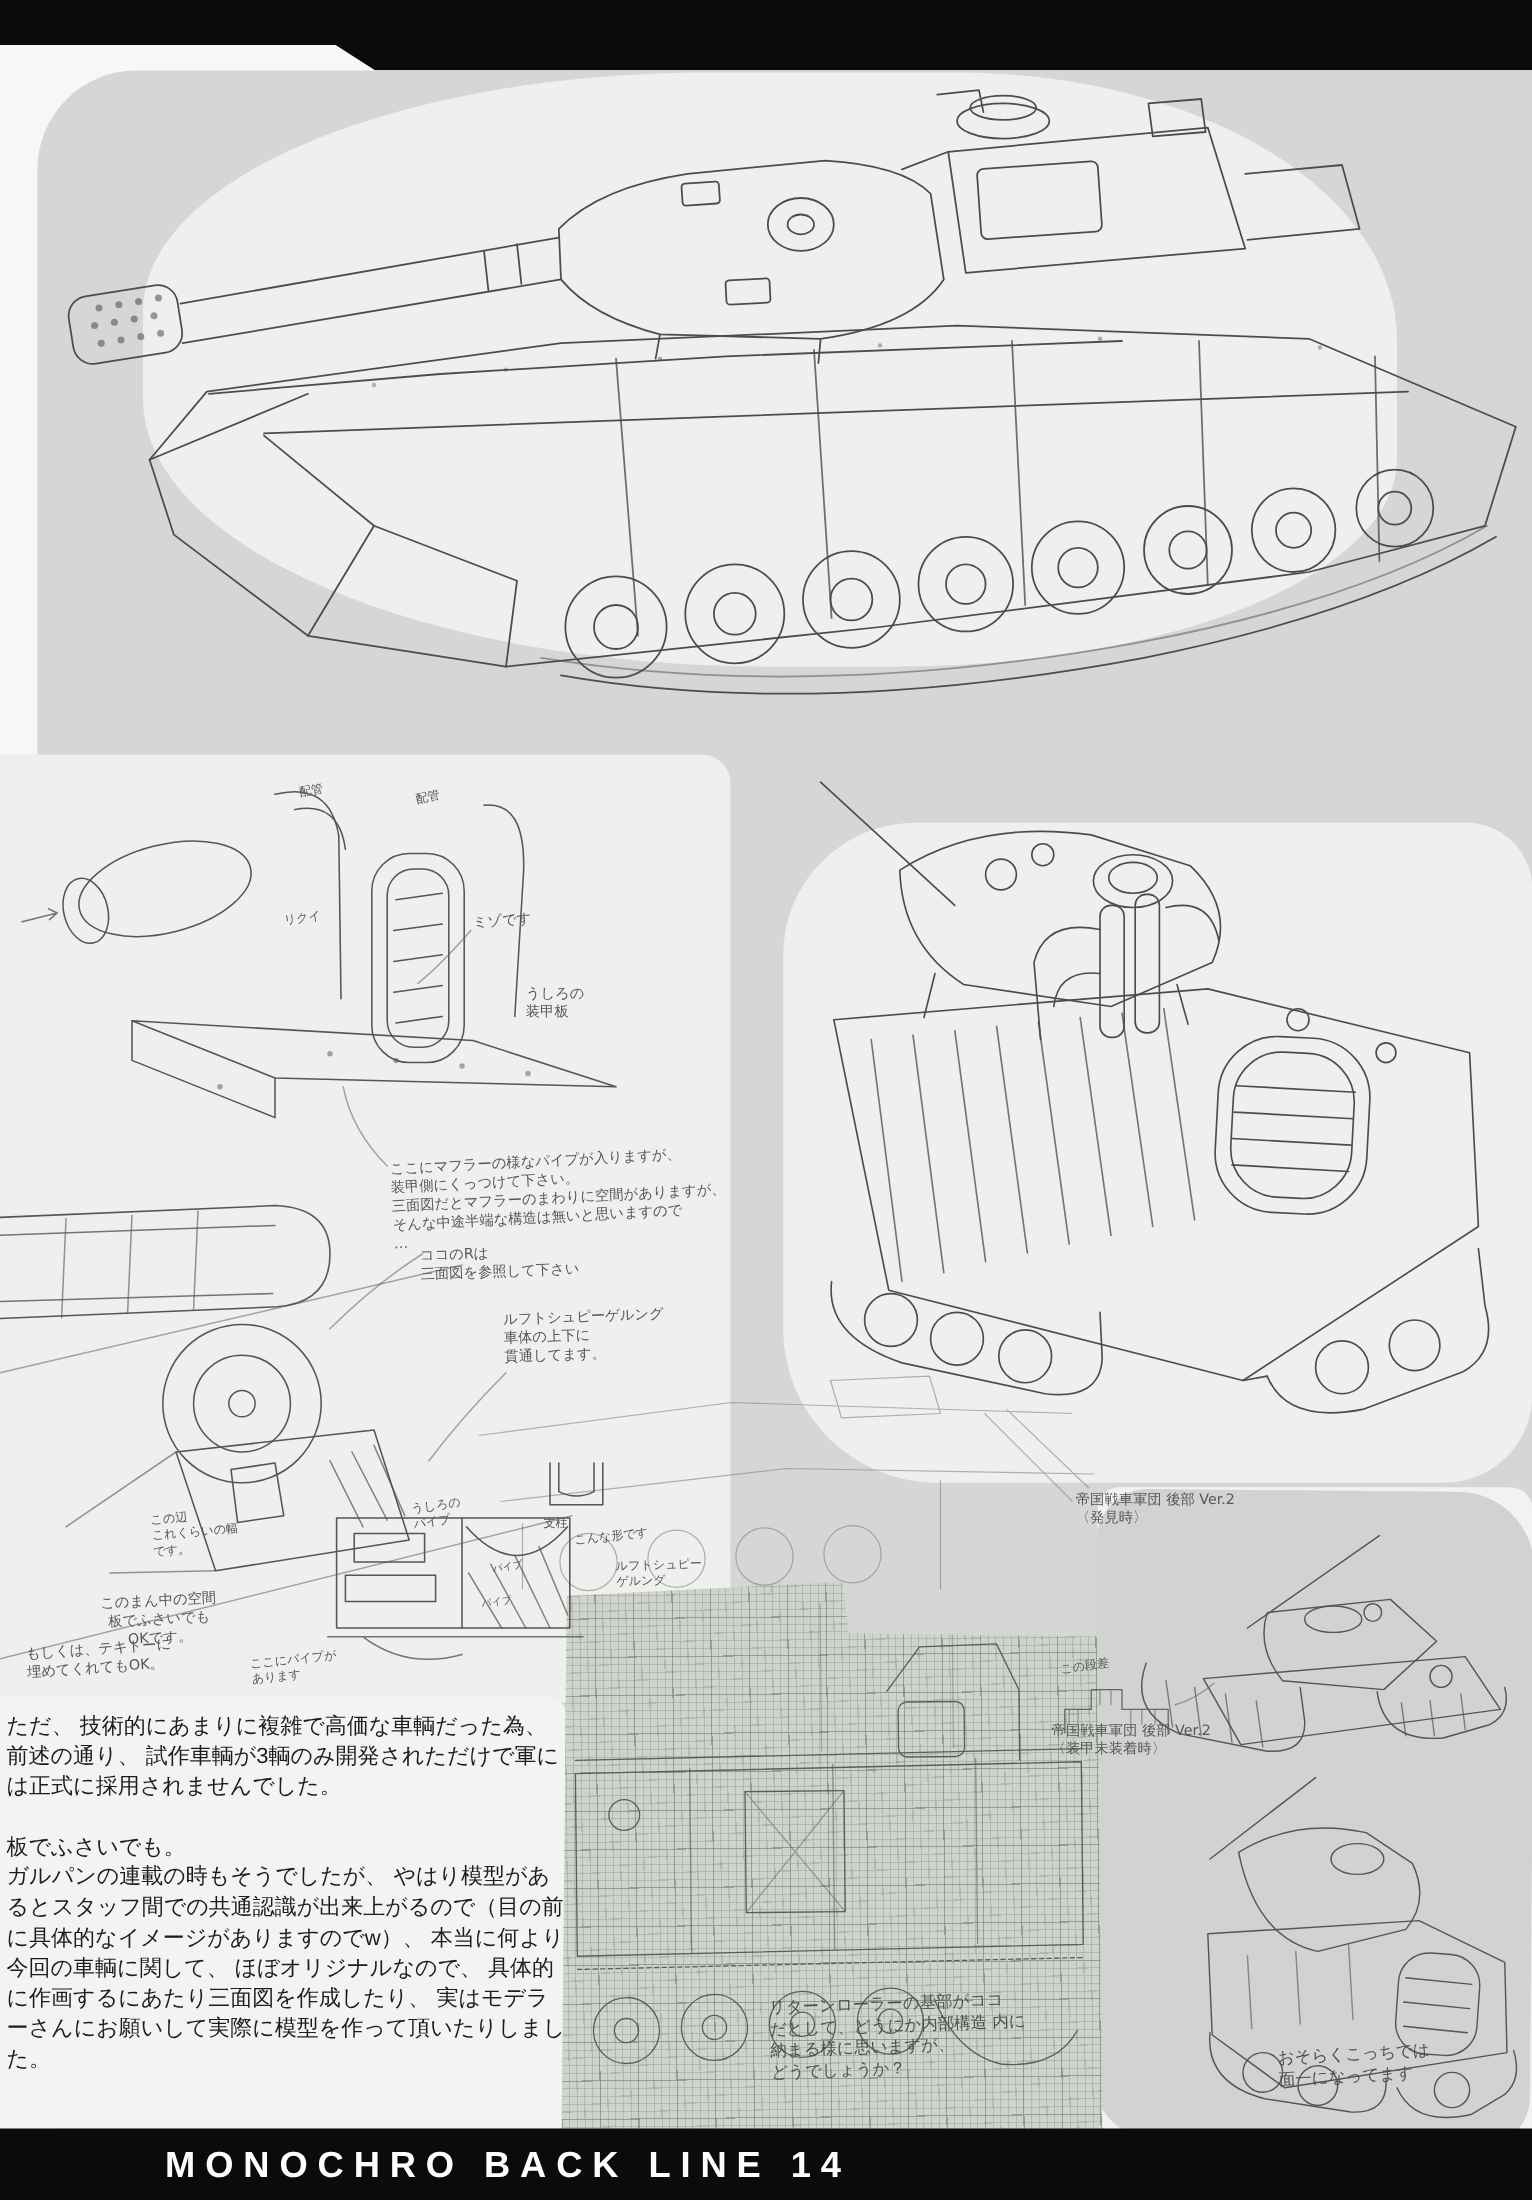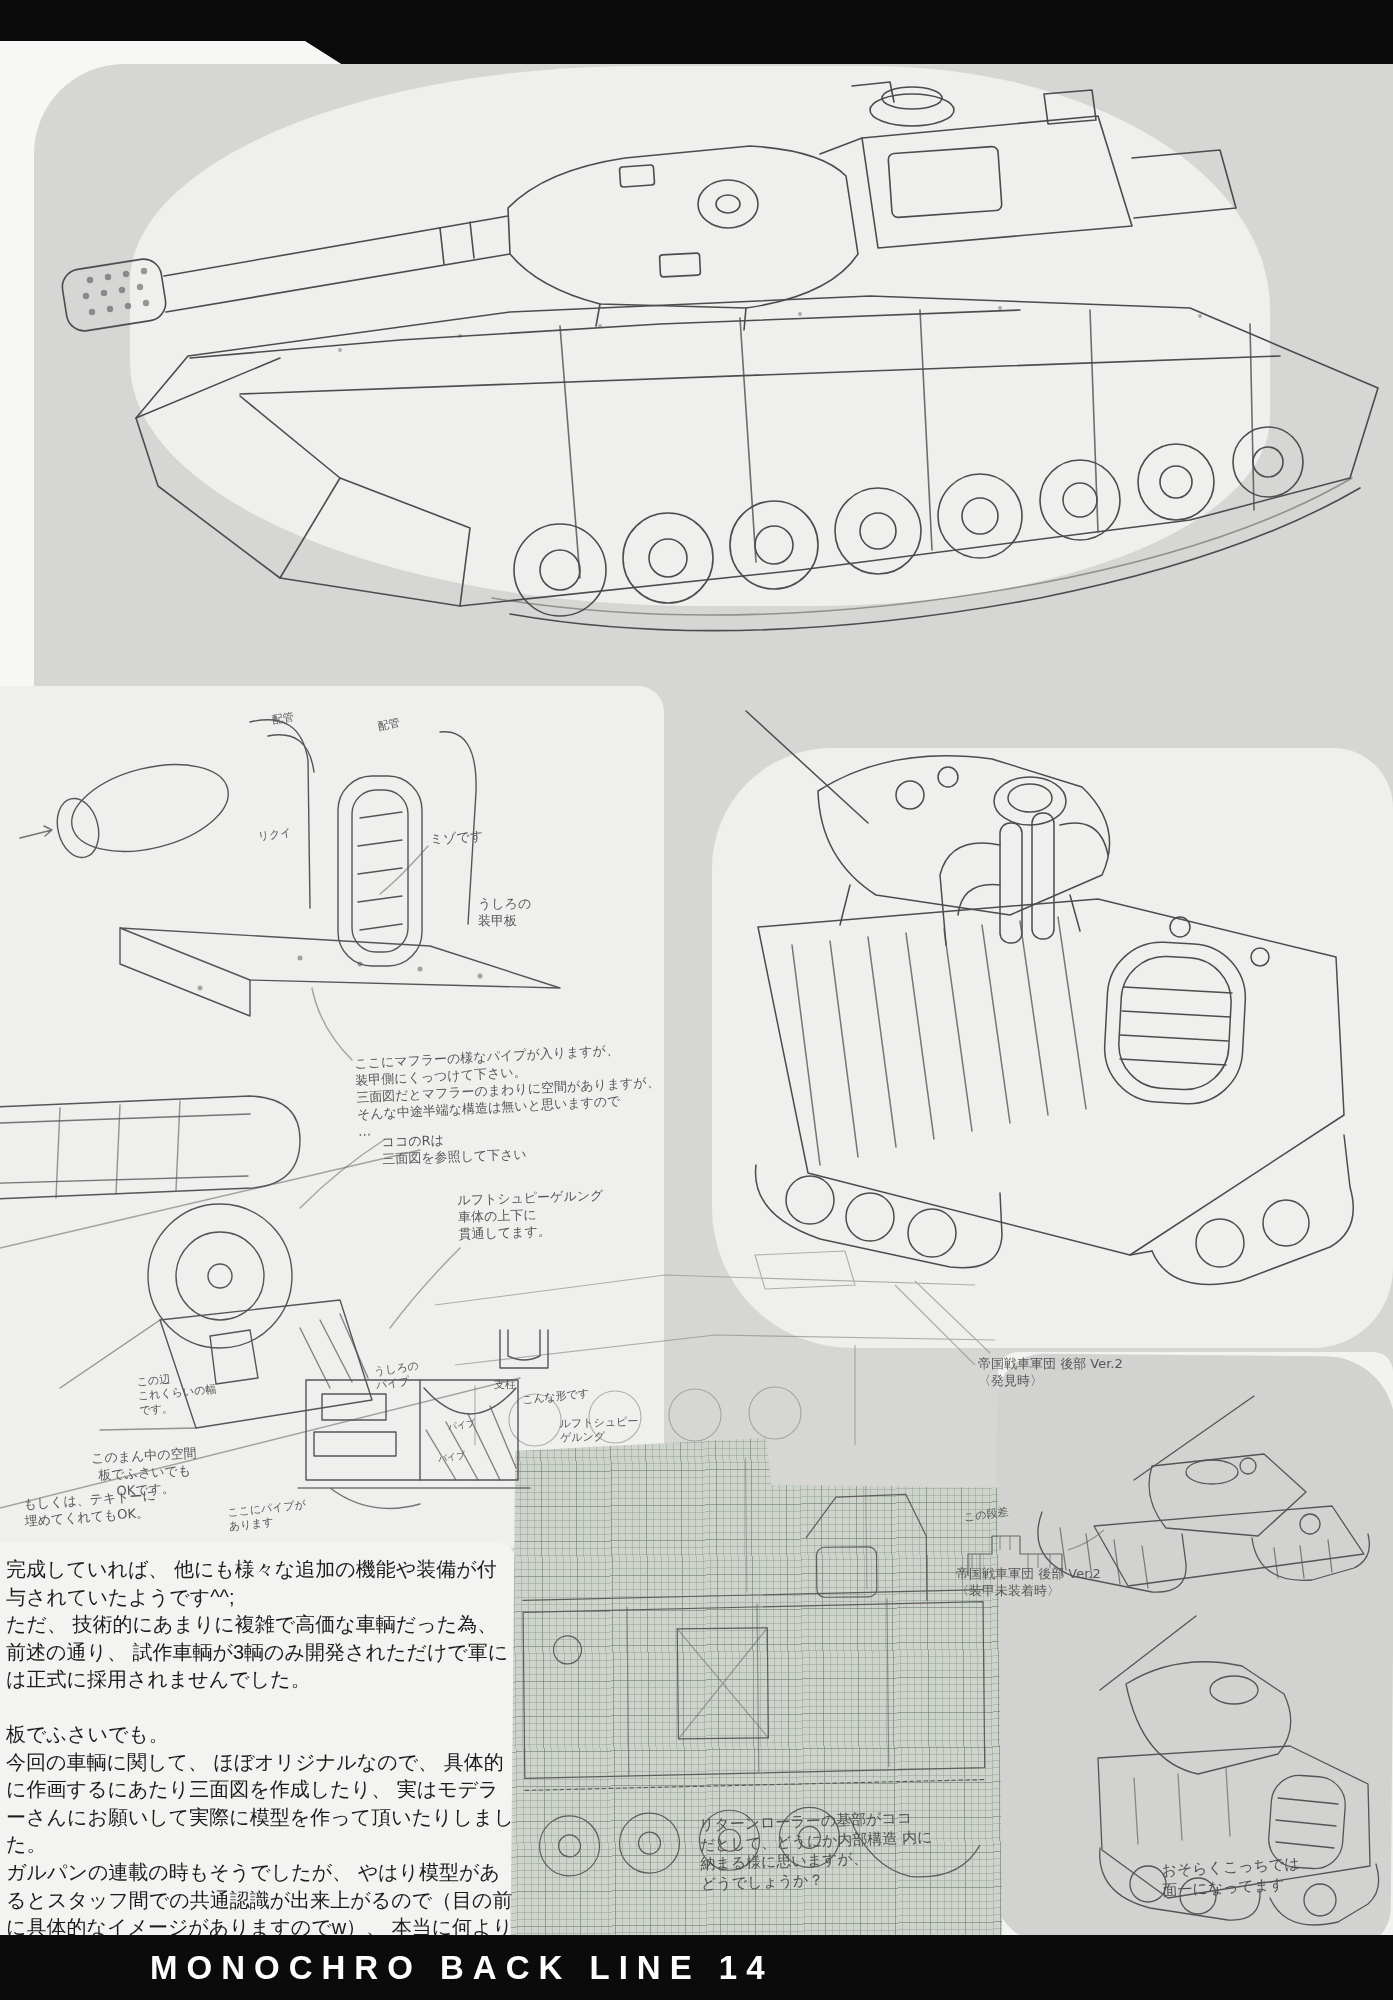--- a/index.html
+++ b/index.html
@@ -280,25 +280,24 @@
   <svg class="abs" style="left:958px;top:1524px;" width="150" height="70" viewBox="0 0 150 70">
     <g fill="none" stroke="#666" stroke-width="1.2" stroke-linejoin="round">
       <path d="M10 52 L10 30 L34 30 L34 12 L62 12 L62 30 L104 30 L104 52"></path>
       <path d="M14 30 L14 44 M22 30 L22 44 M42 12 L42 26 M52 12 L52 26 M70 30 L70 44 M80 30 L80 44 M92 30 L92 44" opacity=".6"></path>
       <path d="M110 26 Q130 20 146 6" opacity=".6"></path>
     </g>
   </svg>
 
 
   <div class="abs typeset" id="body-text">
-    <p>完成していれば、 他にも様々な追加の機能や装備が付与されていたようです^^;</p>
     <p>ただ、 技術的にあまりに複雑で高価な車輌だった為、 前述の通り、 試作車輌が3輌のみ開発されただけで軍には正式に採用されませんでした。</p>
     <p class="gap">板でふさいでも。</p>
+    <p>ガルパンの連載の時もそうでしたが、 やはり模型があるとスタッフ間での共通認識が出来上がるので（目の前に具体的なイメージがありますのでw）、 本当に何より</p>
     <p>今回の車輌に関して、 ほぼオリジナルなので、 具体的に作画するにあたり三面図を作成したり、 実はモデラーさんにお願いして実際に模型を作って頂いたりしました。</p>
-    <p>ガルパンの連載の時もそうでしたが、 やはり模型があるとスタッフ間での共通認識が出来上がるので（目の前に具体的なイメージがありますのでw）、 本当に何より</p>
   </div>
 
   <div class="abs hand sm" style="left:272px;top:712px;transform:rotate(-10deg);">配管</div>
   <div class="abs hand sm" style="left:378px;top:718px;transform:rotate(-12deg);">配管</div>
   <div class="abs hand sm" style="left:258px;top:828px;transform:rotate(-8deg);">リクイ</div>
   <div class="abs hand md" style="left:430px;top:830px;transform:rotate(-4deg);">ミゾです</div>
   <div class="abs hand md" style="left:478px;top:896px;">うしろの
 装甲板</div>
   <div class="abs hand md" style="left:356px;top:1048px;transform:rotate(-3deg);">ここにマフラーの様なパイプが入りますが、
 装甲側にくっつけて下さい。

